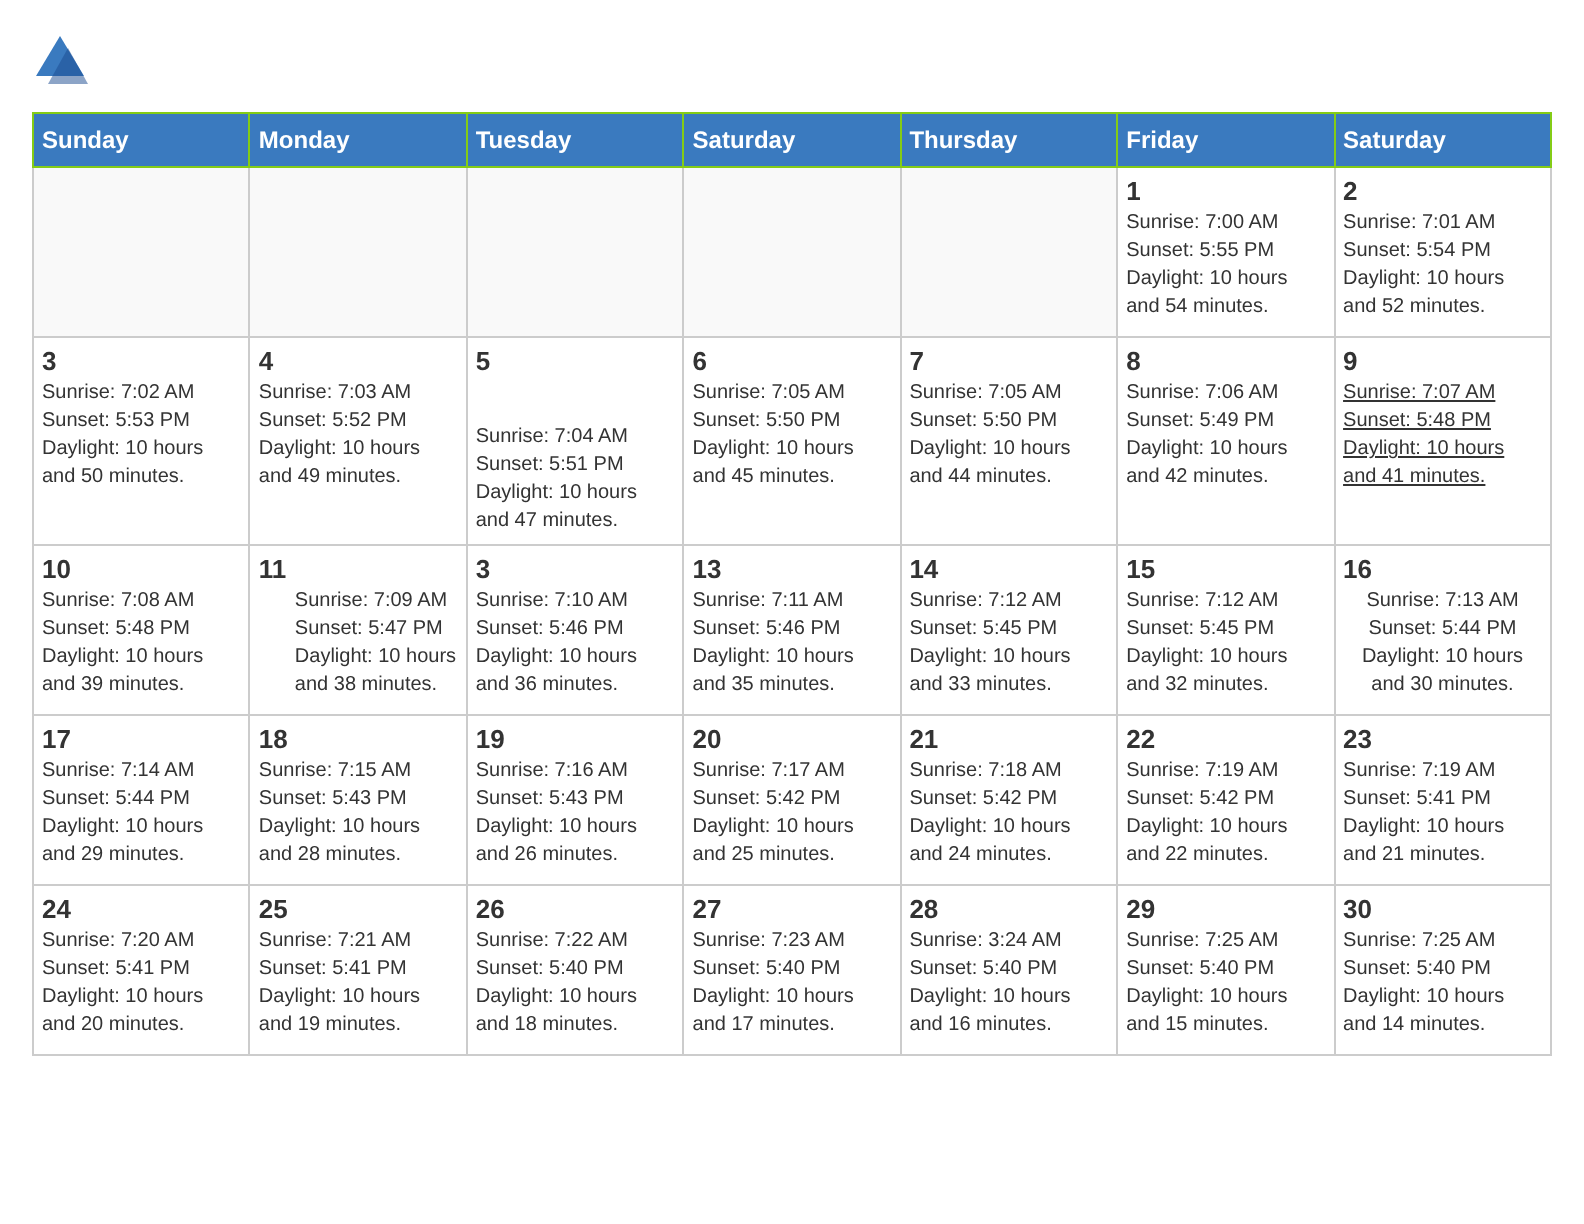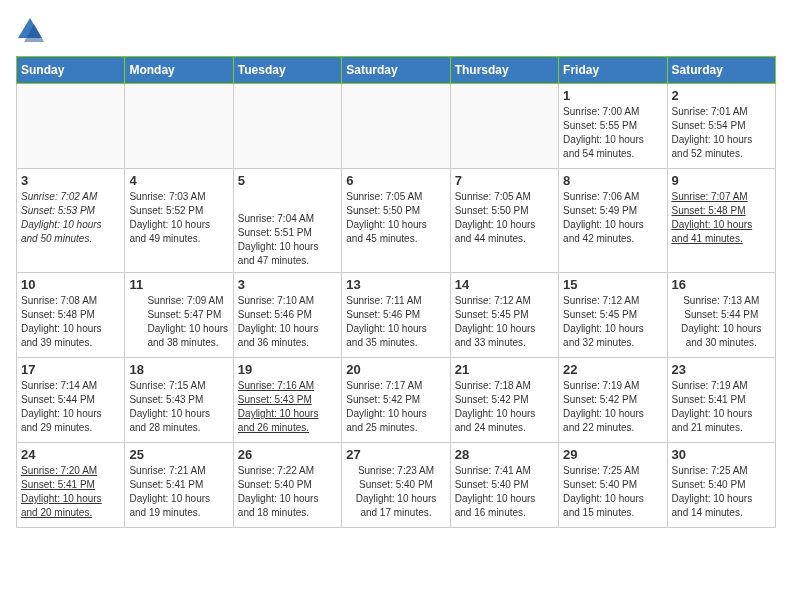--- a/index.html
+++ b/index.html
@@ -141,21 +141,21 @@
           <span class="day-num">2</span>
           <div class="day-info" style="white-space: pre-line;">Sunrise: 7:01 AM
 Sunset: 5:54 PM
 Daylight: 10 hours
 and 52 minutes.</div>
         </td>
       </tr>
       <tr>
         <td>
           <span class="day-num">3</span>
-          <div class="day-info" style="white-space: pre-line; font-style: italic;">Sunrise: 7:02 AM
+          <div class="day-info" style="white-space: pre-line;">Sunrise: 7:02 AM
 Sunset: 5:53 PM
 Daylight: 10 hours
 and 50 minutes.</div>
         </td>
         <td>
           <span class="day-num">4</span>
           <div class="day-info" style="white-space: pre-line;">Sunrise: 7:03 AM
 Sunset: 5:52 PM
 Daylight: 10 hours
 and 49 minutes.</div>
@@ -257,21 +257,21 @@
         </td>
         <td>
           <span class="day-num">18</span>
           <div class="day-info" style="white-space: pre-line;">Sunrise: 7:15 AM
 Sunset: 5:43 PM
 Daylight: 10 hours
 and 28 minutes.</div>
         </td>
         <td>
           <span class="day-num">19</span>
-          <div class="day-info" style="white-space: pre-line; text-decoration: underline;">Sunrise: 7:16 AM
+          <div class="day-info" style="white-space: pre-line;">Sunrise: 7:16 AM
 Sunset: 5:43 PM
 Daylight: 10 hours
 and 26 minutes.</div>
         </td>
         <td>
           <span class="day-num">20</span>
           <div class="day-info" style="white-space: pre-line;">Sunrise: 7:17 AM
 Sunset: 5:42 PM
 Daylight: 10 hours
 and 25 minutes.</div>
@@ -294,49 +294,49 @@
           <span class="day-num">23</span>
           <div class="day-info" style="white-space: pre-line;">Sunrise: 7:19 AM
 Sunset: 5:41 PM
 Daylight: 10 hours
 and 21 minutes.</div>
         </td>
       </tr>
       <tr>
         <td>
           <span class="day-num">24</span>
-          <div class="day-info" style="white-space: pre-line; text-decoration: underline;">Sunrise: 7:20 AM
+          <div class="day-info" style="white-space: pre-line;">Sunrise: 7:20 AM
 Sunset: 5:41 PM
 Daylight: 10 hours
 and 20 minutes.</div>
         </td>
         <td>
           <span class="day-num">25</span>
           <div class="day-info" style="white-space: pre-line;">Sunrise: 7:21 AM
 Sunset: 5:41 PM
 Daylight: 10 hours
 and 19 minutes.</div>
         </td>
         <td>
           <span class="day-num">26</span>
           <div class="day-info" style="white-space: pre-line;">Sunrise: 7:22 AM
 Sunset: 5:40 PM
 Daylight: 10 hours
 and 18 minutes.</div>
         </td>
         <td>
           <span class="day-num">27</span>
-          <div class="day-info" style="white-space: pre-line; text-align: center;">Sunrise: 7:23 AM
+          <div class="day-info" style="white-space: pre-line;">Sunrise: 7:23 AM
 Sunset: 5:40 PM
 Daylight: 10 hours
 and 17 minutes.</div>
         </td>
         <td>
           <span class="day-num">28</span>
-          <div class="day-info" style="white-space: pre-line;">Sunrise: 7:41 AM
+          <div class="day-info" style="white-space: pre-line;">Sunrise: 3:24 AM
 Sunset: 5:40 PM
 Daylight: 10 hours
 and 16 minutes.</div>
         </td>
         <td>
           <span class="day-num">29</span>
           <div class="day-info" style="white-space: pre-line;">Sunrise: 7:25 AM
 Sunset: 5:40 PM
 Daylight: 10 hours
 and 15 minutes.</div>

